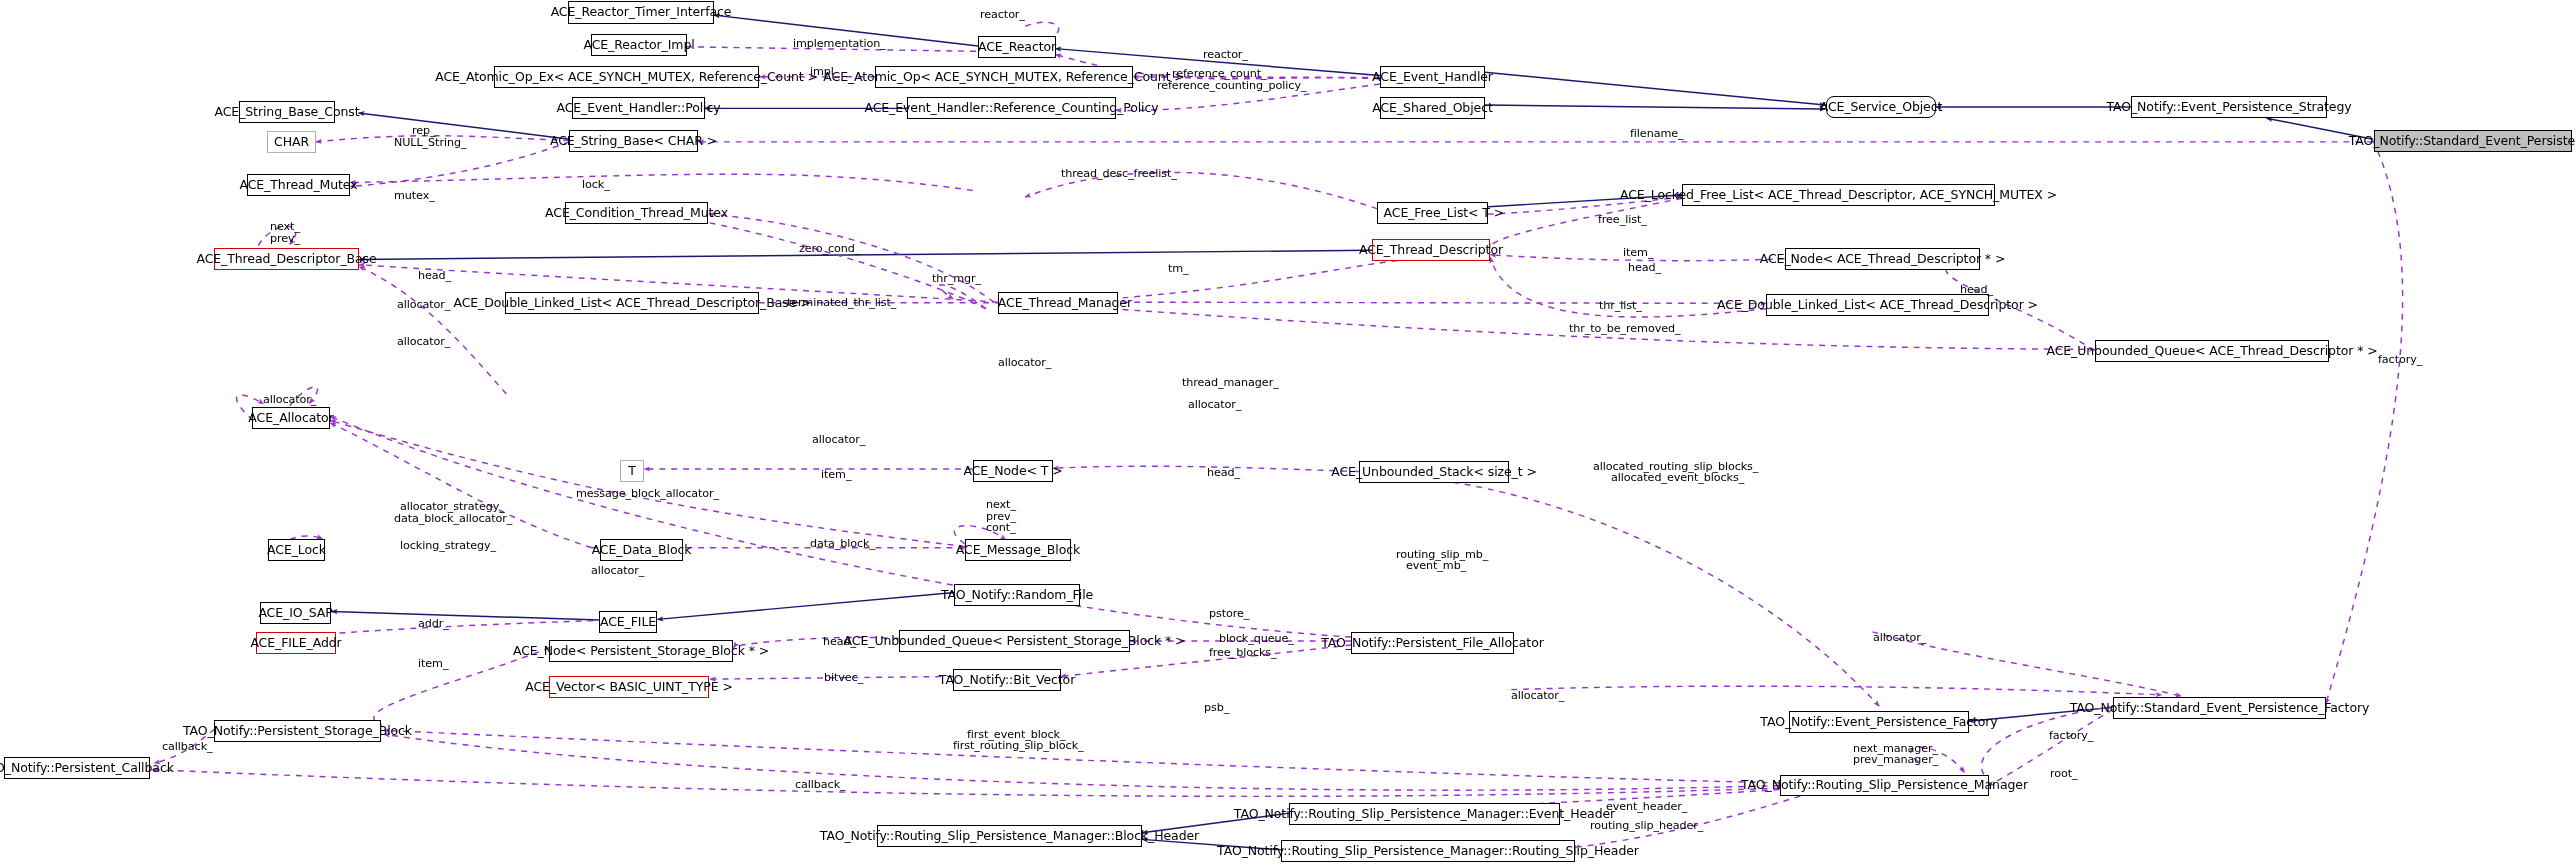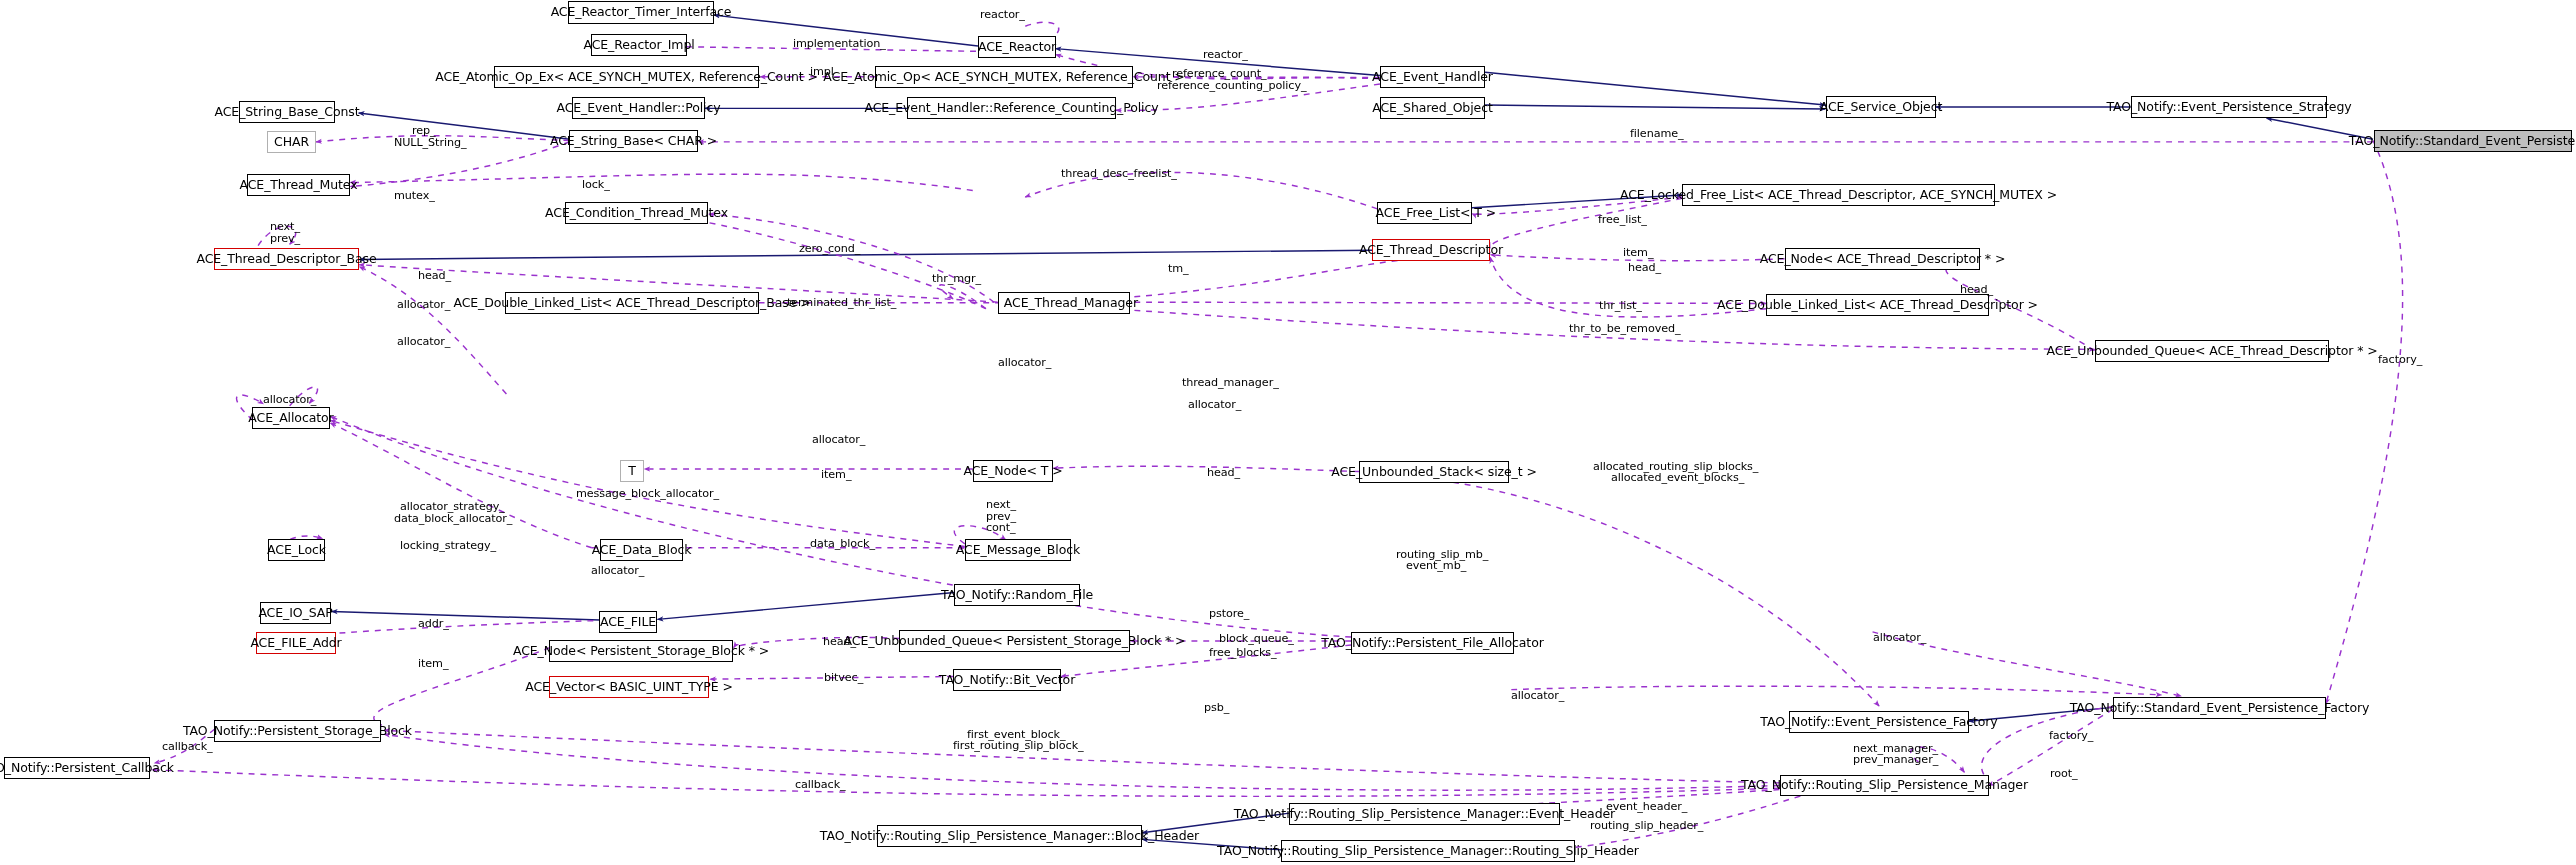--- a/index.html
+++ b/index.html
@@ -129,34 +129,34 @@
       <div class="node" style="left: 568px; top: 1.3px; width: 146px; height: 22.3px;">ACE_Reactor_Timer_Interface</div>
       <div class="node" style="left: 591px; top: 34px; width: 96px; height: 22.3px;">ACE_Reactor_Impl</div>
       <div class="node" style="left: 978px; top: 36px; width: 78px; height: 22.3px;">ACE_Reactor</div>
       <div class="node" style="left: 494px; top: 66px; width: 265px; height: 22.3px;">ACE_Atomic_Op_Ex&lt; ACE_SYNCH_MUTEX, Reference_Count &gt;</div>
       <div class="node" style="left: 875px; top: 66px; width: 258px; height: 22.3px;">ACE_Atomic_Op&lt; ACE_SYNCH_MUTEX, Reference_Count &gt;</div>
       <div class="node" style="left: 1380px; top: 66px; width: 105px; height: 22.3px;">ACE_Event_Handler</div>
       <div class="node" style="left: 239px; top: 101px; width: 96px; height: 22.3px;">ACE_String_Base_Const</div>
       <div class="node" style="left: 572px; top: 97px; width: 133px; height: 22.3px;">ACE_Event_Handler::Policy</div>
       <div class="node" style="left: 907px; top: 97px; width: 209px; height: 22.3px;">ACE_Event_Handler::Reference_Counting_Policy</div>
       <div class="node" style="left: 1380px; top: 97px; width: 105px; height: 22.3px;">ACE_Shared_Object</div>
-      <div class="node" style="left: 1826px; top: 96px; width: 110px; height: 22.3px;">ACE_Service_Object</div>
+      <div class="node" style="left: 1826px; top: 96px; width: 110px; height: 22.3px; border-radius: 8px;">ACE_Service_Object</div>
       <div class="node" style="left: 2131px; top: 96px; width: 196px; height: 22.3px;">TAO_Notify::Event_Persistence_Strategy</div>
       <div class="node grey" style="left: 267px; top: 131px; width: 49px; height: 22.3px;">CHAR</div>
       <div class="node" style="left: 569px; top: 130px; width: 129px; height: 22.3px;">ACE_String_Base&lt; CHAR &gt;</div>
       <div class="node filled" style="left: 2374px; top: 130px; width: 198px; height: 22.3px;">TAO_Notify::Standard_Event_Persistence</div>
       <div class="node" style="left: 247px; top: 174px; width: 103px; height: 22.3px;">ACE_Thread_Mutex</div>
       <div class="node" style="left: 565px; top: 202px; width: 143px; height: 22.3px;">ACE_Condition_Thread_Mutex</div>
-      <div class="node" style="left: 1377px; top: 202px; width: 95px; height: 22.3px; padding-left: 28px;">ACE_Free_List&lt; T &gt;</div>
+      <div class="node" style="left: 1377px; top: 202px; width: 111px; height: 22.3px; padding-left: 28px;">ACE_Free_List&lt; T &gt;</div>
       <div class="node" style="left: 1682px; top: 184px; width: 313px; height: 22.3px;">ACE_Locked_Free_List&lt; ACE_Thread_Descriptor, ACE_SYNCH_MUTEX &gt;</div>
       <div class="node red" style="left: 214px; top: 248px; width: 145px; height: 22.3px; text-align: center;">ACE_Thread_Descriptor_Base</div>
       <div class="node red" style="left: 1372px; top: 239px; width: 118px; height: 22.3px;">ACE_Thread_Descriptor</div>
       <div class="node" style="left: 1785px; top: 248px; width: 195px; height: 22.3px;">ACE_Node&lt; ACE_Thread_Descriptor * &gt;</div>
       <div class="node" style="left: 505px; top: 292px; width: 254px; height: 22.3px;">ACE_Double_Linked_List&lt; ACE_Thread_Descriptor_Base &gt;</div>
-      <div class="node" style="left: 998px; top: 292px; width: 132px; height: 22.3px; padding-left: 19px;">ACE_Thread_Manager</div>
+      <div class="node" style="left: 998px; top: 292px; width: 120px; height: 22.3px; padding-left: 19px;">ACE_Thread_Manager</div>
       <div class="node" style="left: 1766px; top: 294px; width: 223px; height: 22.3px;">ACE_Double_Linked_List&lt; ACE_Thread_Descriptor &gt;</div>
       <div class="node" style="left: 2095px; top: 340px; width: 234px; height: 22.3px;">ACE_Unbounded_Queue&lt; ACE_Thread_Descriptor * &gt;</div>
       <div class="node" style="left: 252px; top: 407px; width: 78px; height: 22.3px;">ACE_Allocator</div>
       <div class="node grey" style="left: 620px; top: 460px; width: 24px; height: 22.3px;">T</div>
       <div class="node" style="left: 973px; top: 460px; width: 80px; height: 22.3px;">ACE_Node&lt; T &gt;</div>
       <div class="node" style="left: 1359px; top: 461px; width: 150px; height: 22.3px;">ACE_Unbounded_Stack&lt; size_t &gt;</div>
       <div class="node" style="left: 268px; top: 539px; width: 57px; height: 22.3px;">ACE_Lock</div>
       <div class="node" style="left: 591px; top: 539px; width: 83px; height: 22.3px; margin-left: 9px;">ACE_Data_Block</div>
       <div class="node" style="left: 965px; top: 539px; width: 106px; height: 22.3px;">ACE_Message_Block</div>
       <div class="node" style="left: 260px; top: 602px; width: 71px; height: 22.3px;">ACE_IO_SAP</div>

